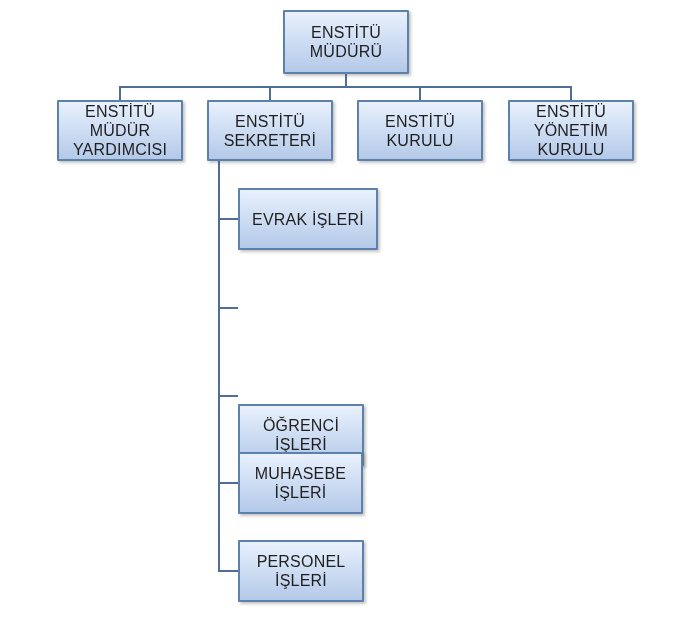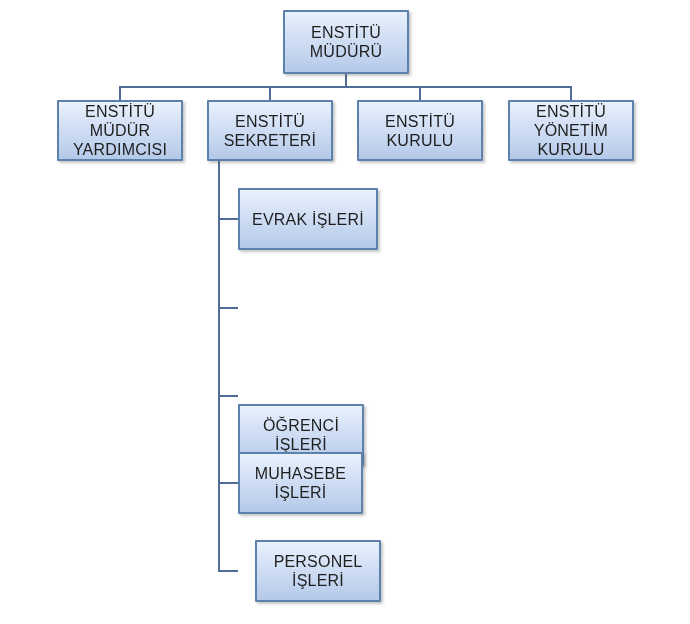--- a/index.html
+++ b/index.html
@@ -46,21 +46,21 @@
   
   .pos-root   { left: 283px; top: 10px;  width: 126px; height: 64px; }
   .pos-l2-0   { left: 57px;  top: 100px; width: 126px; height: 61px; }
   .pos-l2-1   { left: 207px; top: 100px; width: 126px; height: 61px; }
   .pos-l2-2   { left: 357px; top: 100px; width: 126px; height: 61px; }
   .pos-l2-3   { left: 508px; top: 100px; width: 126px; height: 61px; }
   .pos-su-0   { left: 238px; top: 188px; width: 140px; height: 62px; }
   .pos-su-1   { left: 238px; top: 277px; width: 126px; height: 62px; }
   .pos-su-2   { left: 238px; top: 384px; width: 126px; height: 62px; margin-top: 20px; }
   .pos-su-3   { left: 238px; top: 452px; width: 125px; height: 62px; }
-  .pos-su-4   { left: 255px; top: 540px; width: 126px; height: 62px; }
+  .pos-su-4   { left: 238px; top: 540px; width: 126px; height: 62px; }
 </style>
 </head>
 <body>
 
 <div id="canvas">
 
   <div class="conn" style="left:345px; top:74px;  width:2px;   height:14px;"></div>
   <div class="conn" style="left:119px; top:86px;  width:453px; height:2px;"></div>
   <div class="conn" style="left:119px; top:86px;  width:2px;   height:14px;"></div>
   <div class="conn" style="left:269px; top:86px;  width:2px;   height:14px;"></div>

